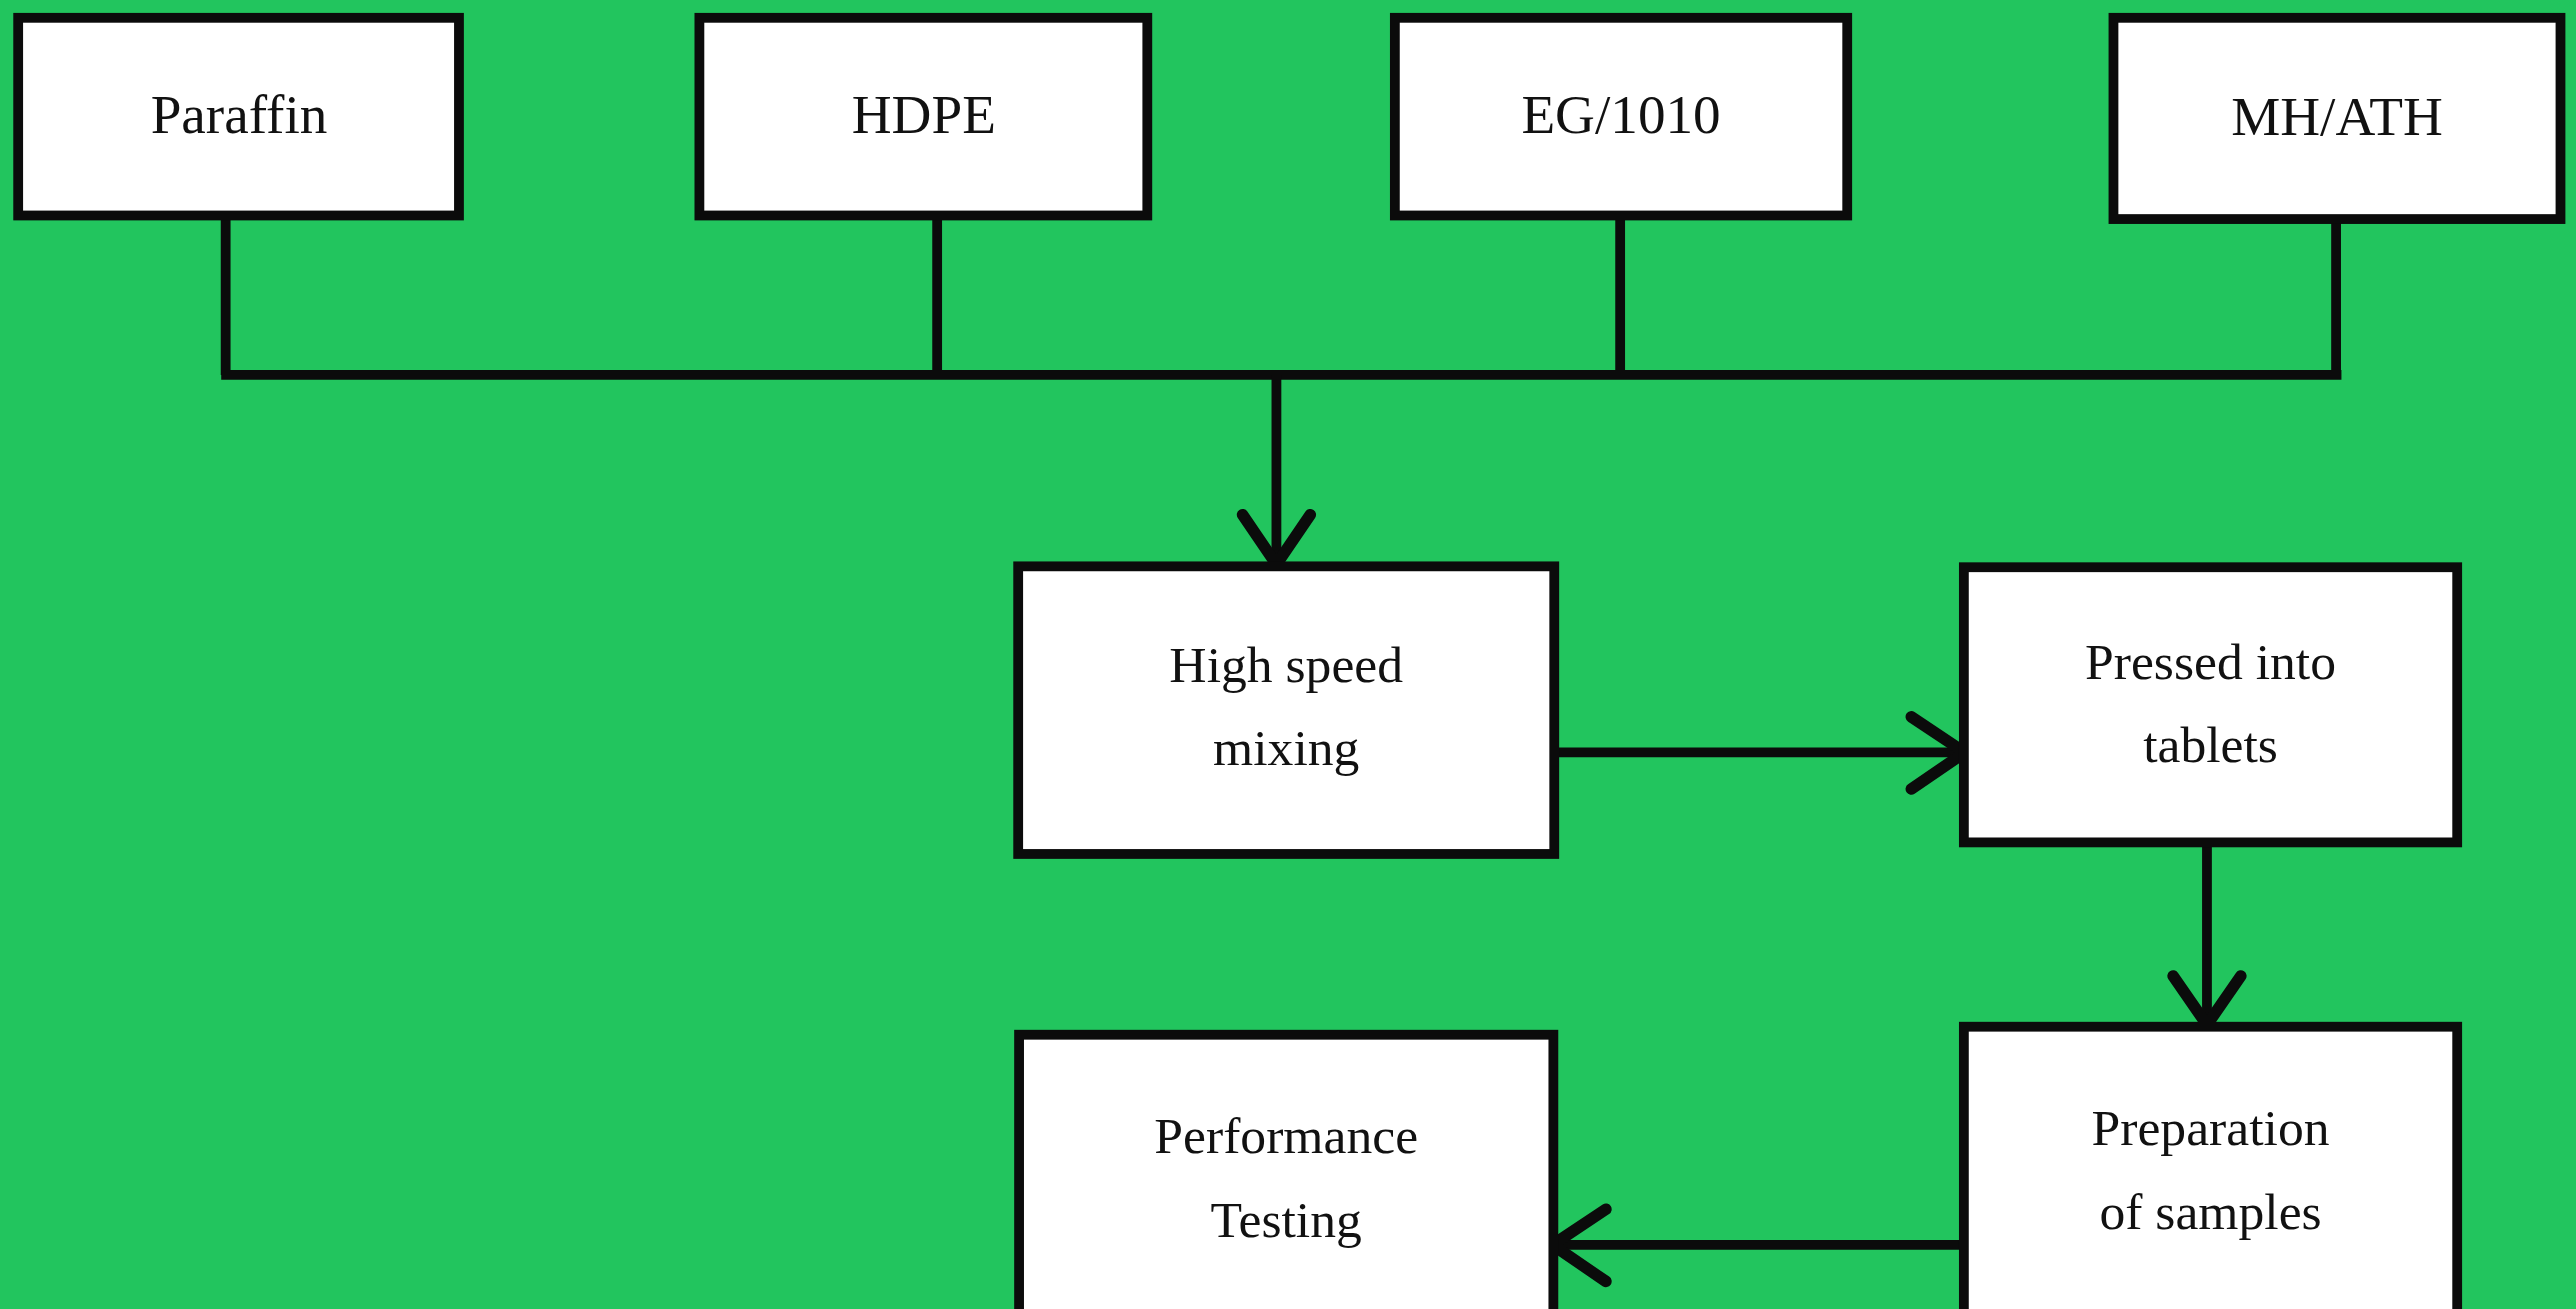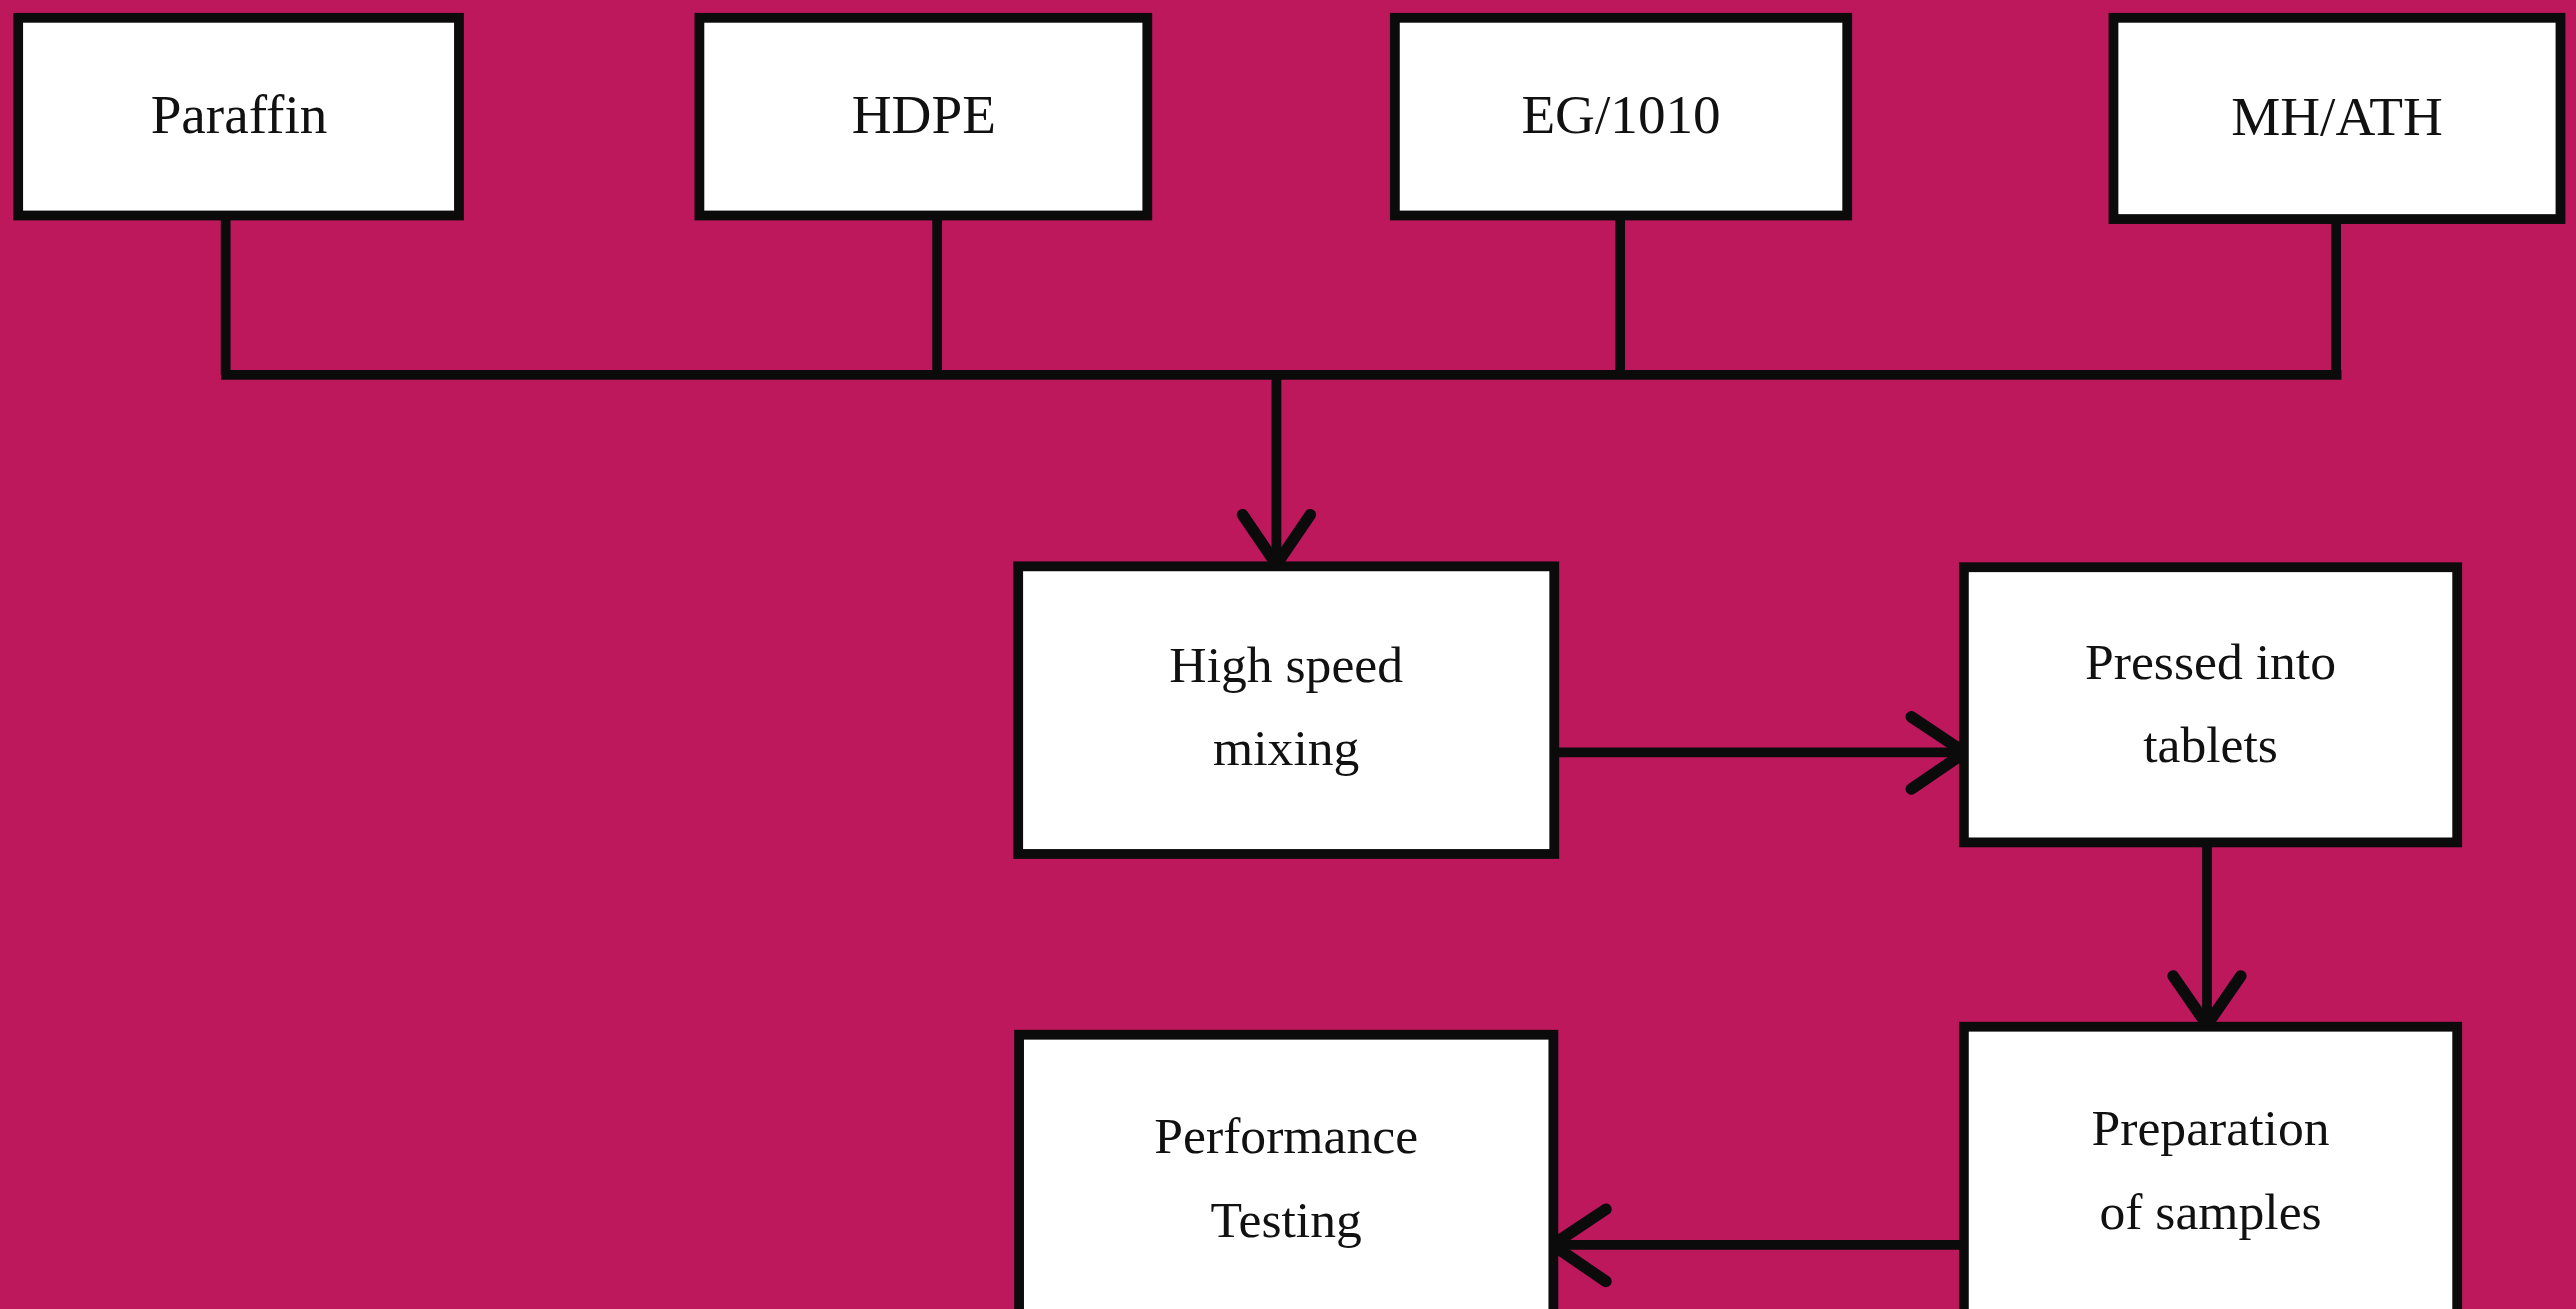--- a/index.html
+++ b/index.html
@@ -8,21 +8,21 @@
     padding: 0;
     background: #ffffff;
   }
   body {
     font-family: "Liberation Serif", "DejaVu Serif", serif;
   }
   #canvas {
     position: relative;
     width: 2576px;
     height: 1309px;
-    background: #be185d;
+    background: #22c55e;
     overflow: hidden;
   }
   #flow-svg {
     position: absolute;
     left: 0;
     top: 0;
     width: 2576px;
     height: 1309px;
     display: block;
   }

